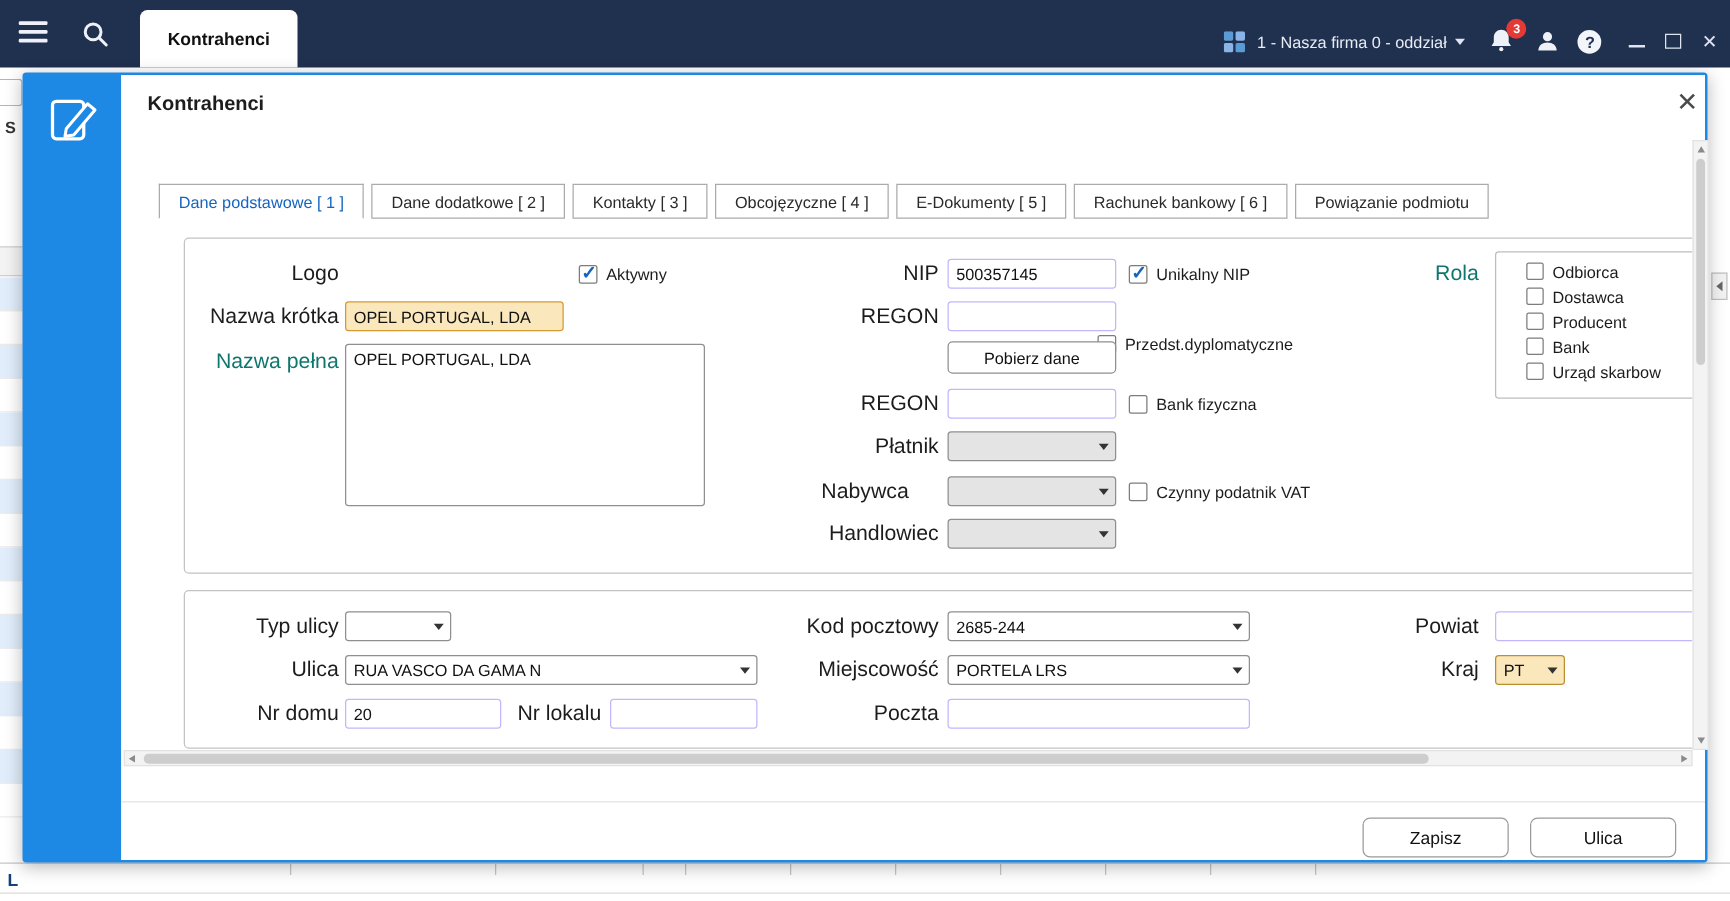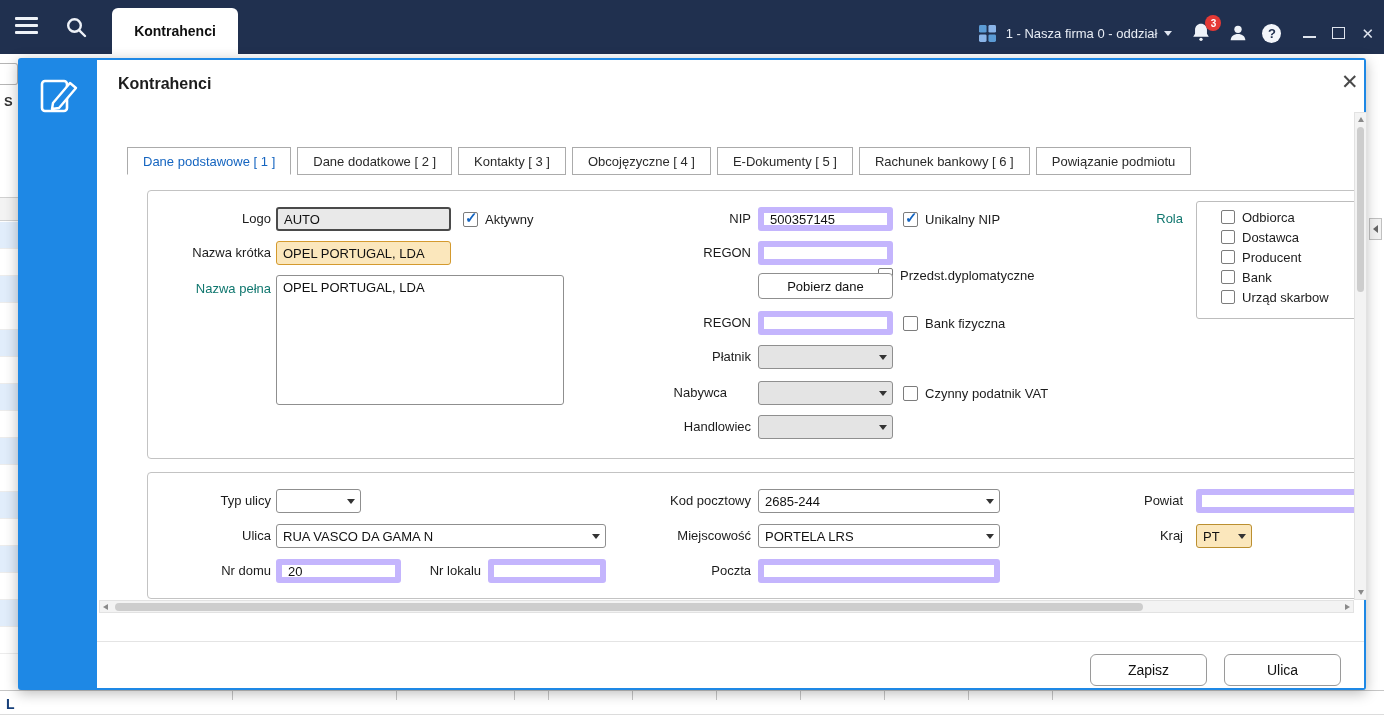--- a/index.html
+++ b/index.html
@@ -70,25 +70,25 @@
   .tab { height:28px; padding:0 15px; border:1px solid #ababab; background:#fff; font-size:13px;
          color:#2a2a2a; display:flex; align-items:center; cursor:pointer; box-sizing:border-box;
          white-space:nowrap; }
   .tab.active { color:#1565c0; border-bottom-color:#fff; }
 
   
   .fieldset { position:absolute; border:1px solid #c3c3c3; border-radius:4px; background:#fff; }
   .fs1 { left:50px; top:50px; width:1240px; height:267px; }
   .fs2 { left:50px; top:332px; width:1240px; height:125px; }
 
-  .flabel { position:absolute; font-size:13px; color:#1c1c1c; text-align:right; line-height:24px;
+  .flabel { position:absolute; font-size:17px; color:#1c1c1c; text-align:right; line-height:24px;
             height:24px; white-space:nowrap; }
   .flabel.muted { color:#0f766e; }
 
-  .inp { position:absolute; height:24px; border:6px solid #c4b5fd; border-radius:3px;
+  .inp { position:absolute; height:24px; border:1px solid #c4b5fd; border-radius:3px;
          font-family:"Liberation Sans",sans-serif; font-size:13px; color:#111; padding:0 6px;
          box-sizing:border-box; background:#fff; }
   .inp.focus { background:#e9e9e9; border:2px solid #4a4a4a; }
   .inp.warn { background:#fbe7bc; border:1px solid #d49a2e; }
   .txtarea { position:absolute; border:1px solid #8f8f8f; border-radius:3px; resize:none;
              font-family:"Liberation Sans",sans-serif; font-size:13px; color:#111; padding:4px 6px;
              box-sizing:border-box; }
 
   .selbox { position:absolute; height:24px; border:1px solid #8f8f8f; border-radius:3px;
             background:#e4e4e4; box-sizing:border-box; display:flex; align-items:center;
@@ -257,21 +257,20 @@
           <div class="tab">Kontakty [ 3 ]</div>
           <div class="tab">Obcojęzyczne [ 4 ]</div>
           <div class="tab">E-Dokumenty [ 5 ]</div>
           <div class="tab">Rachunek bankowy [ 6 ]</div>
           <div class="tab">Powiązanie podmiotu</div>
         </div>
 
         <div class="fieldset fs1">
 
           <div class="flabel" style="left:0; top:16px; width:123px;">Logo</div>
-          <input class="inp focus" style="left: 128px; top: 16px; width: 175px;" value="AUTO">
           <div class="cbrow" style="left:315px; top:19px;">
             <span class="cb" data-checked="true"></span>
             <span>Aktywny</span>
           </div>
 
           <div class="flabel" style="left:0; top:50px; width:123px;">Nazwa krótka</div>
           <input class="inp warn" style="left: 128px; top: 50px; width: 175px;" value="OPEL PORTUGAL, LDA">
 
           <div class="flabel muted" style="left:0; top:86px; width:123px;">Nazwa pełna</div>
           <textarea class="txtarea" style="left: 128px; top: 84px; width: 288px; height: 130px;">OPEL PORTUGAL, LDA</textarea>

